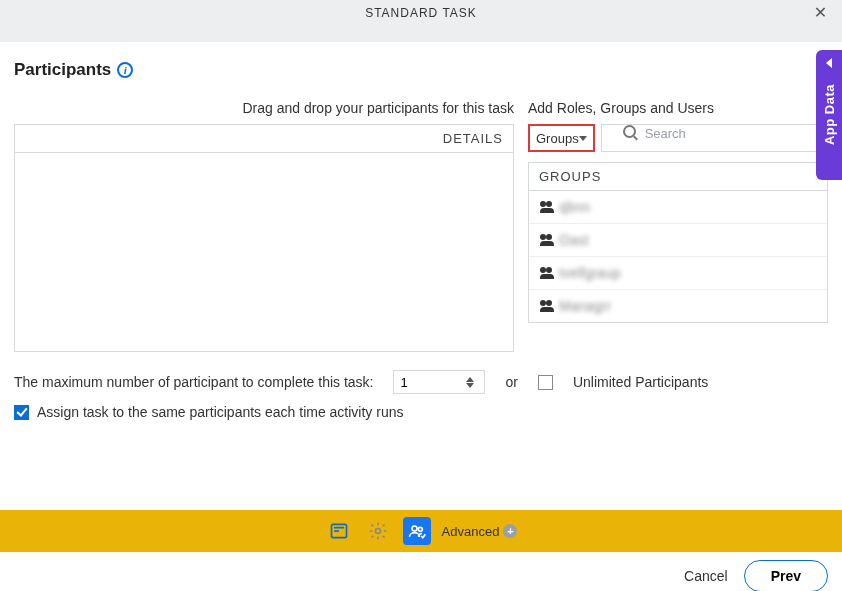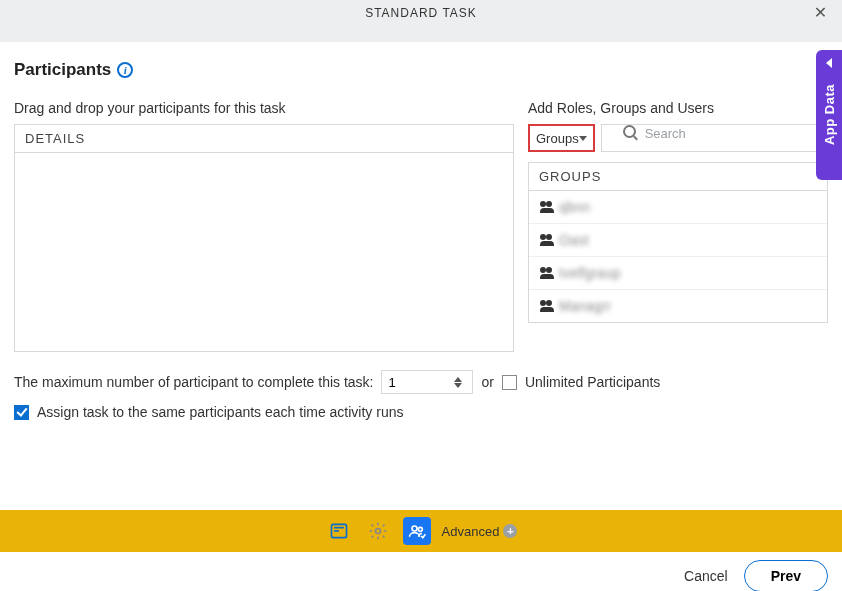--- a/index.html
+++ b/index.html
@@ -59,21 +59,21 @@
     font-size: 11px;
     font-weight: 700;
     color: #0a6ed1;
     font-style: italic;
     font-family: Georgia, serif;
   }
   .cols {
     display: flex;
     gap: 14px;
   }
-  .left { flex: 1; }
+  .left { flex: 1; text-align: right; }
   .right { width: 300px; }
   .sublabel {
     font-size: 14px;
     color: #333;
     margin-bottom: 8px;
   }
   .drop-box {
     border: 1px solid #d6d9dc;
     height: 228px;
   }
@@ -170,21 +170,21 @@
   }
   .blur {
     color: transparent;
     text-shadow: 0 0 5px #888;
     user-select: none;
   }
   .max-row {
     margin-top: 18px;
     display: flex;
     align-items: center;
-    gap: 8px;
+    gap: 20px;
     font-size: 14px;
   }
   .num-box {
     width: 92px;
     height: 24px;
     border: 1px solid #d6d9dc;
     display: flex;
     align-items: center;
   }
   .num-box input {

